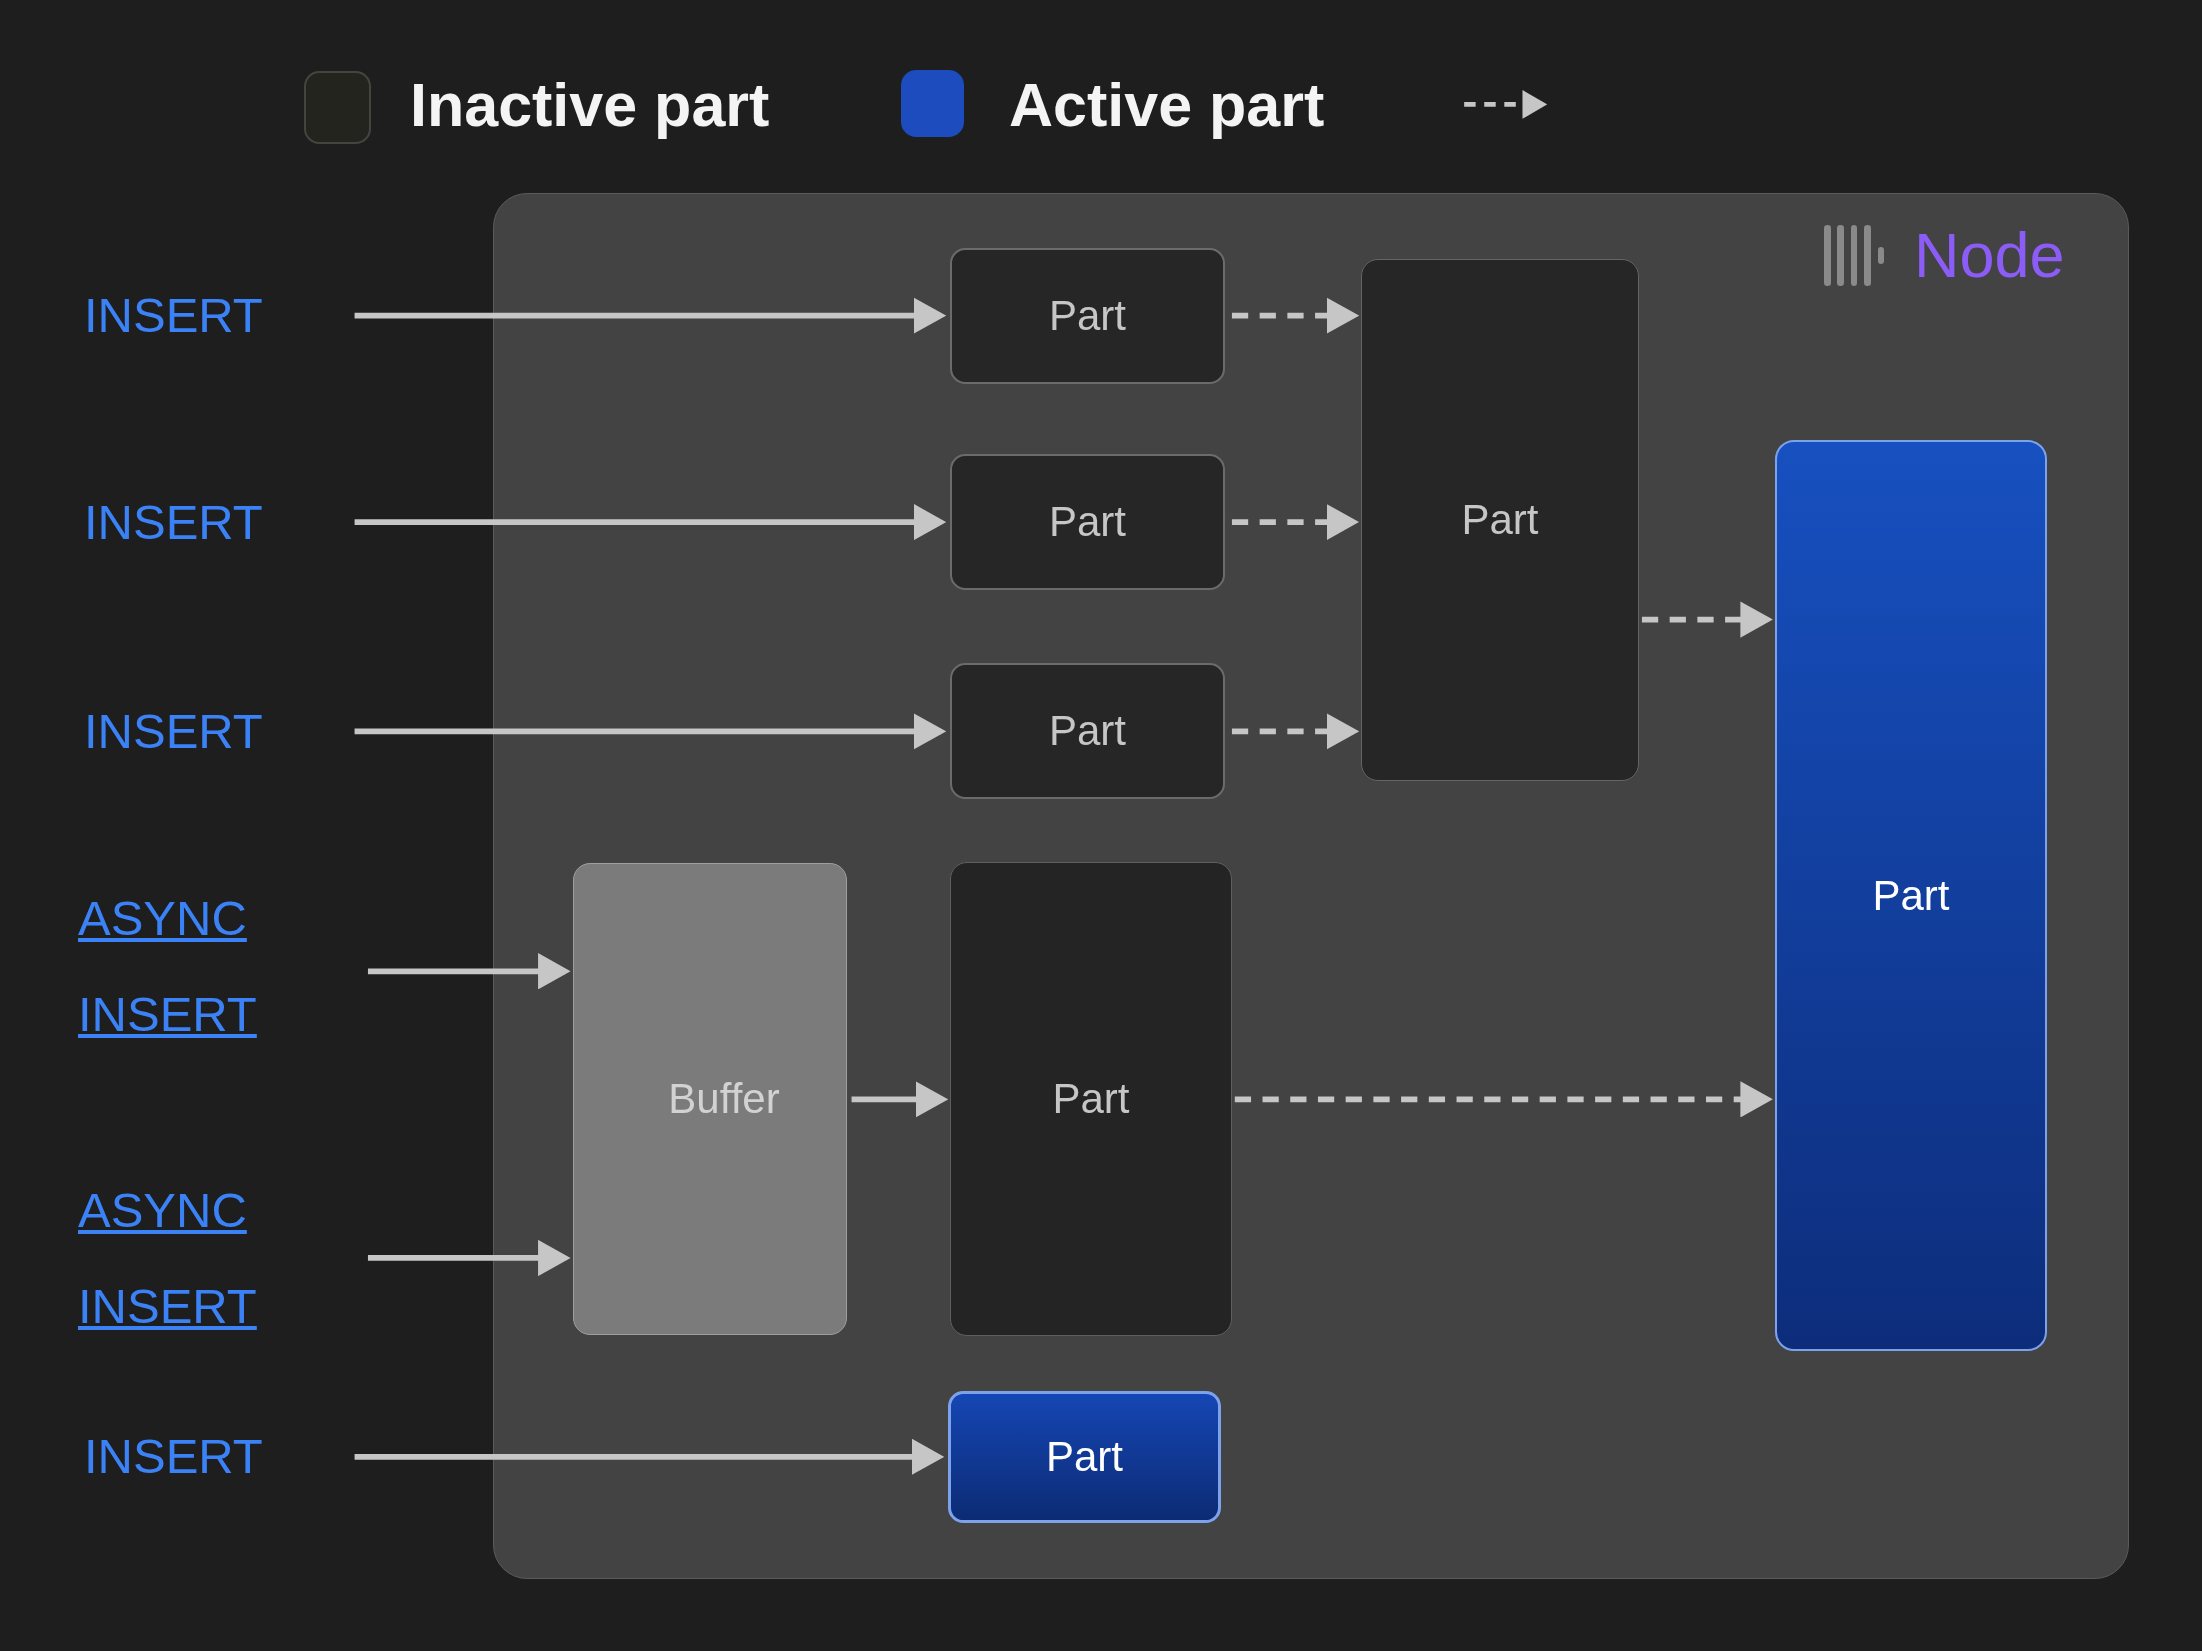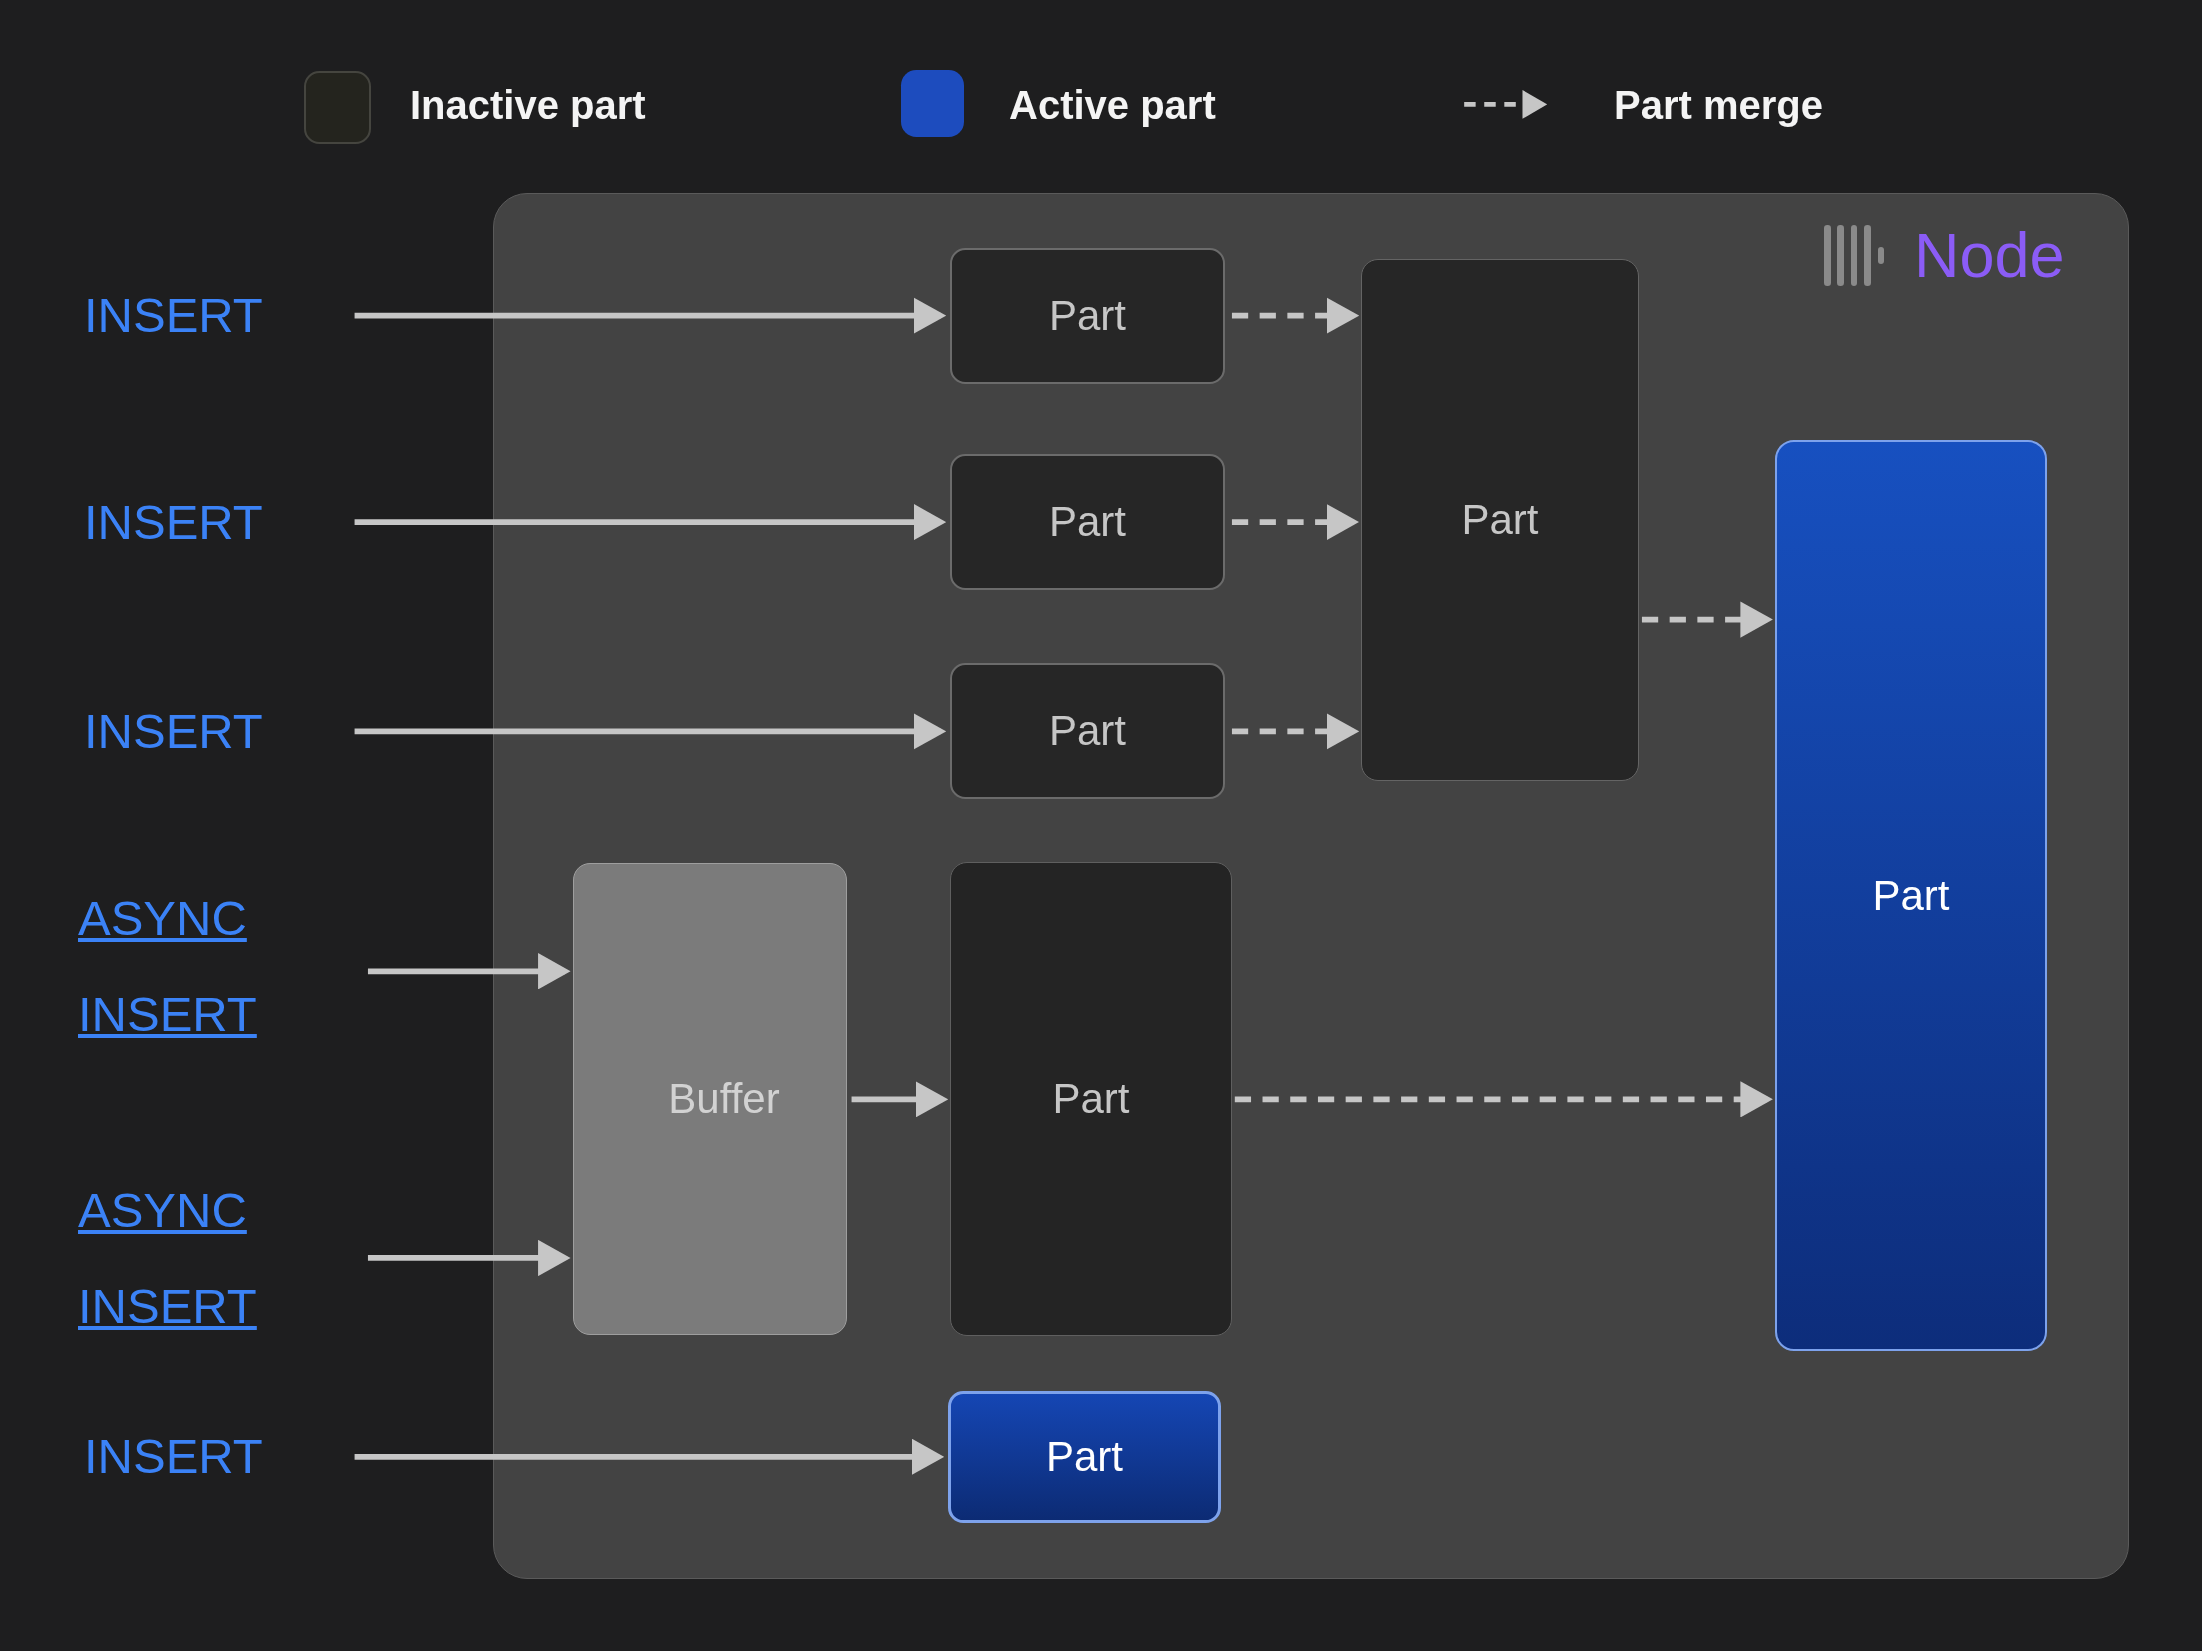--- a/index.html
+++ b/index.html
@@ -1,21 +1,21 @@
 <!DOCTYPE html>
 <html><head>
 <meta charset="utf-8">
 <style>
   html,body{margin:0;padding:0;background:#1e1e1f;}
   .stage{position:relative;width:2202px;height:1652px;background:#1e1e1f;overflow:hidden;
          font-family:"Liberation Sans","DejaVu Sans",sans-serif;}
   .abs{position:absolute;}
 
   
-  .legend-label{font-size:40px;font-weight:600;color:#f4f4f4;line-height:73px;white-space:nowrap;}
+  .legend-label{font-size:61px;font-weight:600;color:#f4f4f4;line-height:73px;white-space:nowrap;}
   .swatch{border-radius:15.3px;}
   .swatch-inactive{left:304px;top:71px;width:63px;height:69px;background:#24241e;border:2.9px solid #45453f;}
   .swatch-active{left:901px;top:70px;width:63px;height:67px;background:#1d4cbe;}
 
   
   .node{left:493px;top:193px;width:1636px;height:1386px;background:#434343;
         border:1.9px solid #5a5a5a;border-radius:34px;box-sizing:border-box;}
   .node-title{left:1914px;top:224px;font-size:63px;font-weight:400;color:#8b5cf6;line-height:63px;}
   .logo{left:1824px;top:225px;display:flex;align-items:center;gap:6.7px;height:61px;}
   .logo .bar{width:6.7px;height:61px;background:#8a8a8a;border-radius:3.3px;}
@@ -41,21 +41,20 @@
 </style>
 </head>
 <body>
 
 <div class="stage">
 
   <div class="abs swatch swatch-inactive"></div>
   <div class="abs legend-label" style="left:410px;top:69px;">Inactive part</div>
   <div class="abs swatch swatch-active"></div>
   <div class="abs legend-label" style="left:1009px;top:69px;">Active part</div>
-  <div class="abs legend-label" style="left:1614px;top:69px;">Part merge</div>
 
   <div class="abs node"></div>
   <div class="abs logo">
     <div class="bar"></div>
     <div class="bar"></div>
     <div class="bar"></div>
     <div class="bar"></div>
     <div class="bar short"></div>
   </div>
   <div class="abs node-title">Node</div>

